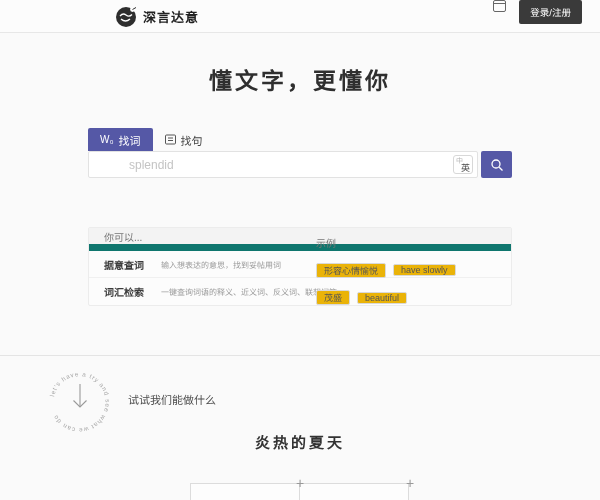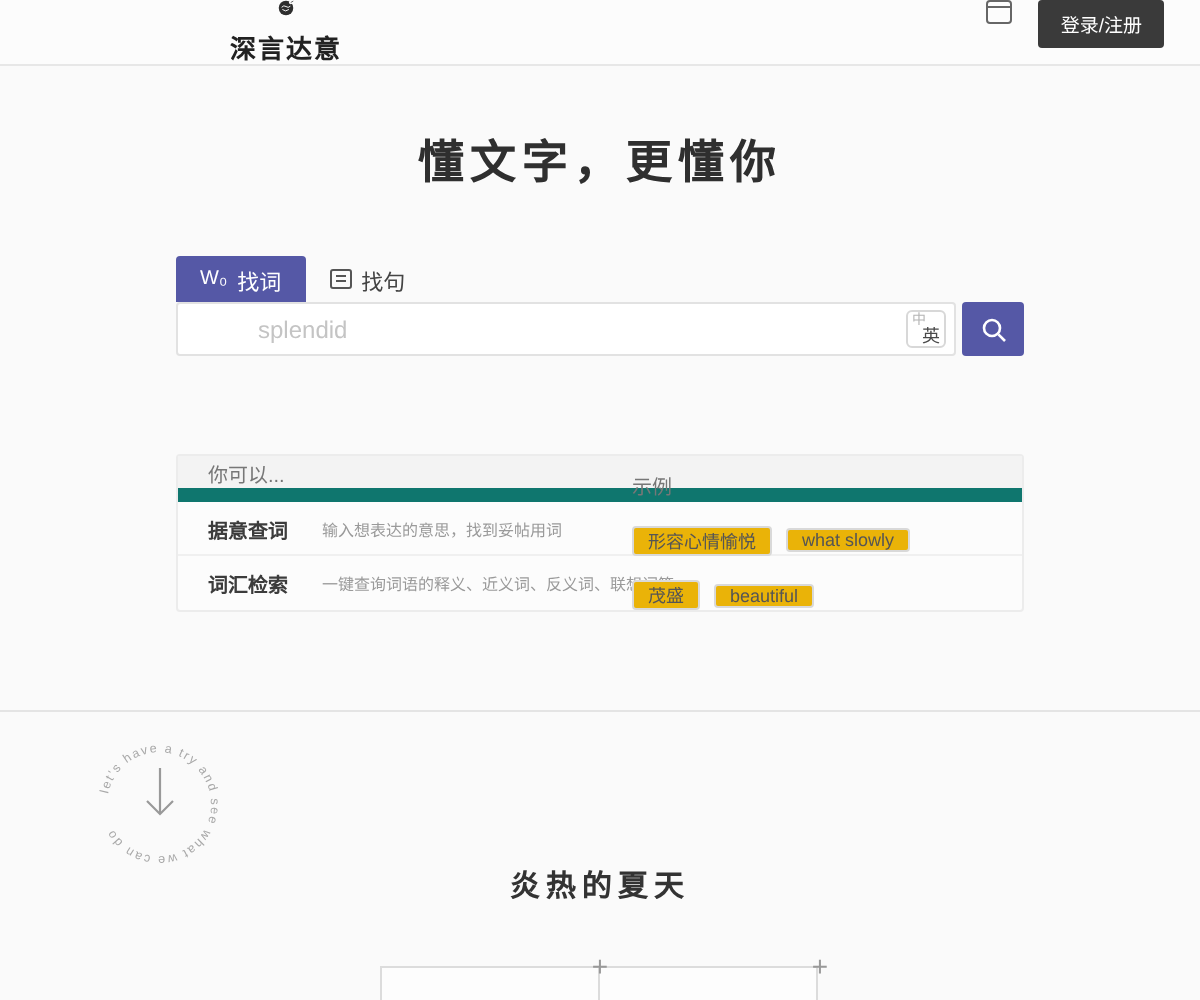--- a/index.html
+++ b/index.html
@@ -2,21 +2,21 @@
 <html lang="zh-CN" style="--accent: #5558a6; --login-bg: #3a3a3a;"><head>
 <meta charset="utf-8">
 <style>
   :root { --accent:#5558a6; --login-bg:#3a3a3a; }
   * { margin:0; padding:0; box-sizing:border-box; }
   body { font-family:"Liberation Sans","DejaVu Sans",sans-serif; background:#fff; }
   .page { position:relative; width:600px; height:500px; background:#fafafa; overflow:hidden; }
 
   
   .header { position:absolute; top:0; left:0; right:0; height:33px; background:#fcfcfc; border-bottom:1px solid #e7e7e7; }
-  .logo { position:absolute; left:115px; top:0; height:33px; display:flex; align-items:center; gap:6px; cursor:pointer;flex-direction:column; }
+  .logo { position:absolute; left:115px; top:0; height:33px; display:flex; align-items:center; gap:6px; cursor:pointer; }
   .logo-text { font-family:"Liberation Serif","DejaVu Serif",serif; font-weight:bold; font-size:13px; color:#222; letter-spacing:1px; }
   .header-right { position:absolute; right:18px; top:0; height:33px; display:flex; align-items:flex-start; gap:13px; }
   .ext-icon { display:inline-flex; cursor:pointer; }
   .login-btn { background:var(--login-bg); color:#fff; font-size:9.5px; padding:5px 11px; border:none; border-radius:2px; cursor:pointer; font-family:inherit; }
 
   
   .page-title { position:absolute; top:62px; left:0; width:100%; text-align:center;
     font-family:"Liberation Serif","DejaVu Serif",serif; font-weight:700; font-size:23px;
     letter-spacing:3px; color:#2f2f2f; }
   .tabs { position:absolute; left:88px; top:128px; display:flex; font-size:11px; }
@@ -124,21 +124,21 @@
       <div class="col-a">你可以...</div>
       <div class="col-b">示例</div>
     </div>
     <div class="g-row">
       <div class="col-a">
         <span class="feature">据意查词</span>
         <span class="desc">输入想表达的意思，找到妥帖用词</span>
       </div>
       <div class="col-b">
         <span class="chip">形容心情愉悦</span>
-        <span class="chip">what slowly</span>
+        <span class="chip">have slowly</span>
       </div>
     </div>
     <div class="g-row">
       <div class="col-a">
         <span class="feature">词汇检索</span>
         <span class="desc">一键查询词语的释义、近义词、反义词、联想词等</span>
       </div>
       <div class="col-b">
         <span class="chip">茂盛</span>
         <span class="chip">beautiful</span>
@@ -153,20 +153,21 @@
       <path id="tcirc" d="M 14 40 A 26 26 0 1 1 13.99 40.05" fill="none"></path>
     </defs>
     <text font-size="6.3" fill="#a8a8a8" letter-spacing="0.9" font-family="Liberation Sans, DejaVu Sans, sans-serif">
       <textPath href="#tcirc">let's have a try and see what we can do</textPath>
     </text>
     <g stroke="#999" stroke-width="1.1" fill="none">
       <line x1="40" y1="27" x2="40" y2="50"></line>
       <path d="M 33.5 43.5 L 40 50 L 46.5 43.5"></path>
     </g>
   </svg>
+  <div class="try-label">试试我们能做什么</div>
 
   <div class="example-title">炎热的夏天</div>
 
   <div class="demo-card card-a"></div>
   <div class="demo-card card-b"></div>
   <div class="plus-mark plus-1">+</div>
   <div class="plus-mark plus-2">+</div>
 
 </div>
 

